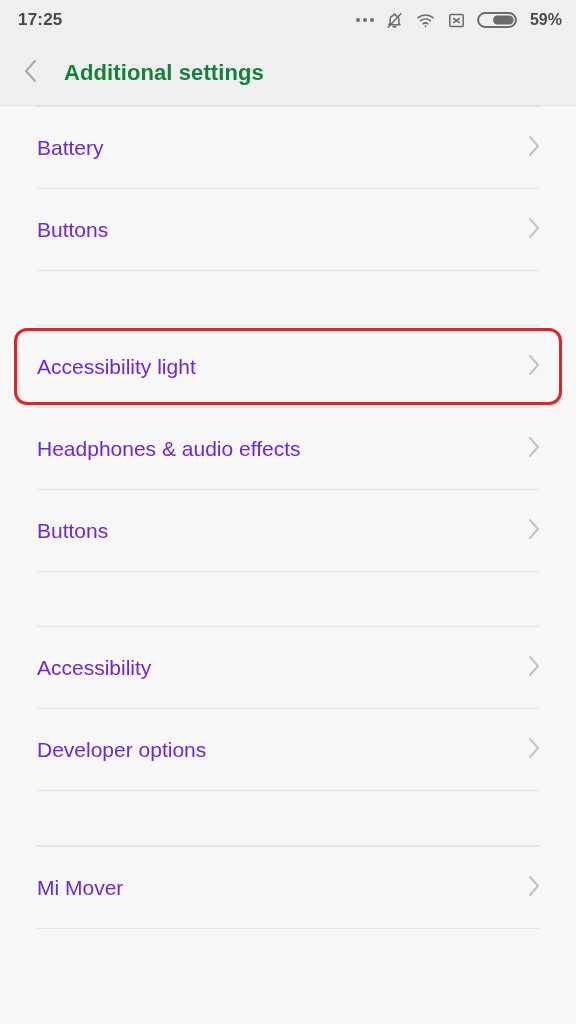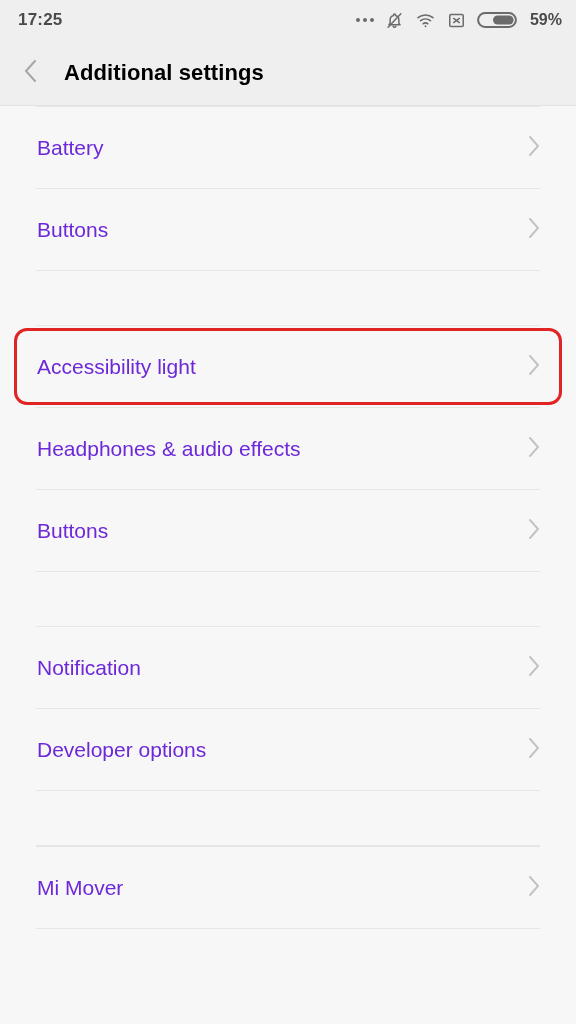--- a/index.html
+++ b/index.html
@@ -73,21 +73,21 @@
     width: 34px;
     height: 44px;
     display: flex;
     align-items: center;
     justify-content: flex-start;
     cursor: pointer;
   }
   .header-title {
     font-size: 22px;
     font-weight: bold;
-    color: #000000;
+    color: #15803d;
     margin-left: 8px;
     letter-spacing: .1px;
   }
 
   
   .settings-list {
     background: #f7f7f7;
     position: relative;
   }
   .divider {
@@ -241,21 +241,21 @@
         <span class="chev-right"><svg width="15" height="26" viewBox="0 0 15 26" fill="none" stroke="#b9b9b9" stroke-width="1.9" stroke-linecap="round" stroke-linejoin="round">
             <polyline points="3,4 11,13 3,22"></polyline>
           </svg></span>
       </div>
     </div>
     <div class="divider"></div>
     <div class="group-gap"></div>
     <div class="divider"></div>
     <div class="highlight-wrap">
       <div class="list-row">
-        <div class="row-label">Notification</div>
+        <div class="row-label">Accessibility</div>
         <span class="chev-right"><svg width="15" height="26" viewBox="0 0 15 26" fill="none" stroke="#b9b9b9" stroke-width="1.9" stroke-linecap="round" stroke-linejoin="round">
             <polyline points="3,4 11,13 3,22"></polyline>
           </svg></span>
       </div>
     </div>
     <div class="divider"></div>
     <div class="highlight-wrap">
       <div class="list-row">
         <div class="row-label">Developer options</div>
         <span class="chev-right"><svg width="15" height="26" viewBox="0 0 15 26" fill="none" stroke="#b9b9b9" stroke-width="1.9" stroke-linecap="round" stroke-linejoin="round">

